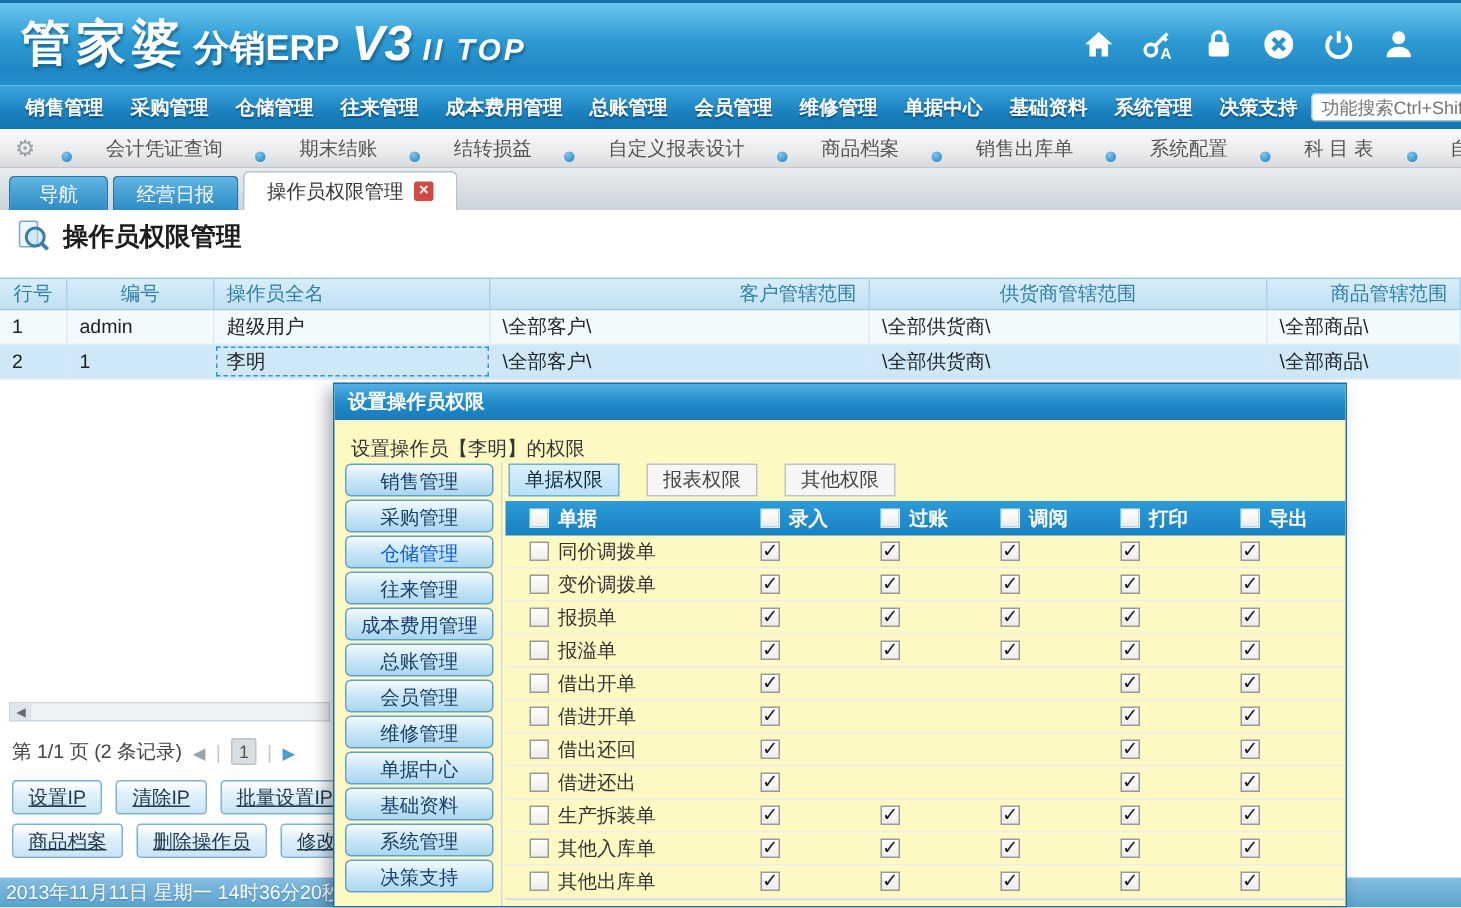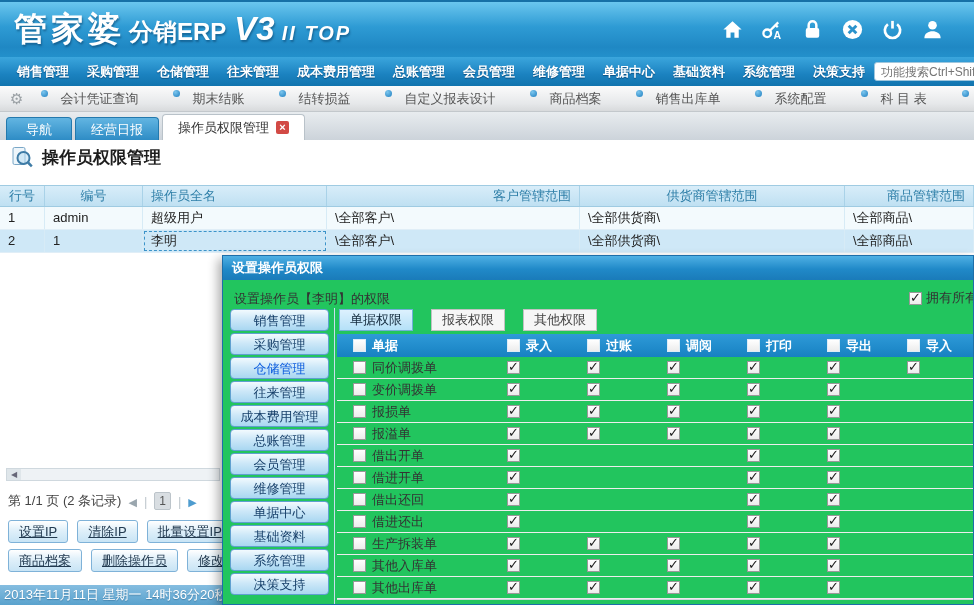--- a/index.html
+++ b/index.html
@@ -28,21 +28,21 @@
     text-shadow:0 1px 1px rgba(0,40,80,.55);cursor:pointer;white-space:nowrap;}
   .search-wrap{margin-left:auto;position:relative;}
   .search-input{width:142px;height:19px;border:1px solid #9fc6dd;border-radius:3px;
     font-size:12px;color:#666;padding:0 18px 0 6px;background:#fff;outline:none;}
 
   
   .toolbar{position:absolute;top:86px;left:0;width:974px;height:26px;
     background:linear-gradient(#fbfbfb,#e6e8ea 70%,#d8dadc);
     border-bottom:1px solid #c3c8cc;display:flex;align-items:center;padding:0 10px;}
   .gear-icon{font-size:15px;color:#9aa0a4;margin-right:18px;cursor:pointer;}
-  .tb-item{display:flex;align-items:flex-start;gap:12px;margin-right:35px;font-size:13px;color:#555;
+  .tb-item{display:flex;align-items:flex-end;gap:22px;margin-right:22px;font-size:13px;color:#555;
     cursor:pointer;white-space:nowrap;}
   .dot{width:7px;height:7px;border-radius:50%;background:radial-gradient(circle at 35% 30%,#7cc6ee,#1f7fc0);flex:0 0 7px;}
 
   
   .tabbar{position:absolute;top:112px;left:0;width:974px;height:28px;
     background:linear-gradient(#e8ecef,#ccd3da);display:flex;align-items:flex-end;padding-left:6px;}
   .tab{height:23px;line-height:21px;padding:0 15px;margin-right:3px;font-size:13px;color:#fff;
     background:linear-gradient(#62b5e2,#2e8cc5);border:1px solid #2379ad;border-bottom:none;
     border-radius:4px 4px 0 0;cursor:pointer;display:flex;align-items:center;gap:7px;min-width:66px;justify-content:center;}
   .tab.active{background:#fff;color:#333;height:26px;border-color:#b9c2c9;}
@@ -85,21 +85,21 @@
   .act-btn{padding:0 10px;height:23px;line-height:21px;font-size:13px;color:#223a50;
     background:linear-gradient(#ffffff,#e2f1fa 40%,#c8e4f5);border:1px solid #7fb2d8;
     border-radius:3px;cursor:pointer;white-space:nowrap;text-decoration:underline;}
 
   
   .statusbar{position:absolute;top:585px;left:0;width:974px;height:20px;
     background:linear-gradient(#85bde0,#5aa2cd);color:#fff;font-size:13px;line-height:20px;
     padding-left:4px;text-shadow:0 1px 1px rgba(20,70,110,.4);}
 
   
-  .dialog{position:absolute;left:222px;top:255px;width:752px;height:350px;background:#22c55e;
+  .dialog{position:absolute;left:222px;top:255px;width:676px;height:350px;background:#fef9c3;
     border:1px solid #1d6ea9;box-shadow:-4px 4px 10px rgba(0,0,0,.32);overflow:hidden;}
   .dlg-title{height:24px;line-height:24px;background:linear-gradient(#4fb0e4,#2089c8 55%,#1a7bb9);
     color:#fff;font-size:13px;font-weight:bold;padding-left:9px;cursor:default;}
   .dlg-subtitle{position:absolute;left:11px;top:34px;font-size:13px;color:#333;}
   .allperm{position:absolute;left:638px;top:33px;display:flex;align-items:center;font-size:13px;
     color:#333;white-space:nowrap;padding-left:48px;}
   .modules{position:absolute;left:7px;top:53px;width:99px;}
   .mod-btn{height:22px;line-height:21px;text-align:center;font-size:13px;color:#17406a;
     background:linear-gradient(#f2fafe,#cde8f8 45%,#a9d7f1);border:1px solid #5fa0cf;
     border-radius:4px;margin-bottom:2px;cursor:pointer;white-space:nowrap;overflow:hidden;}

